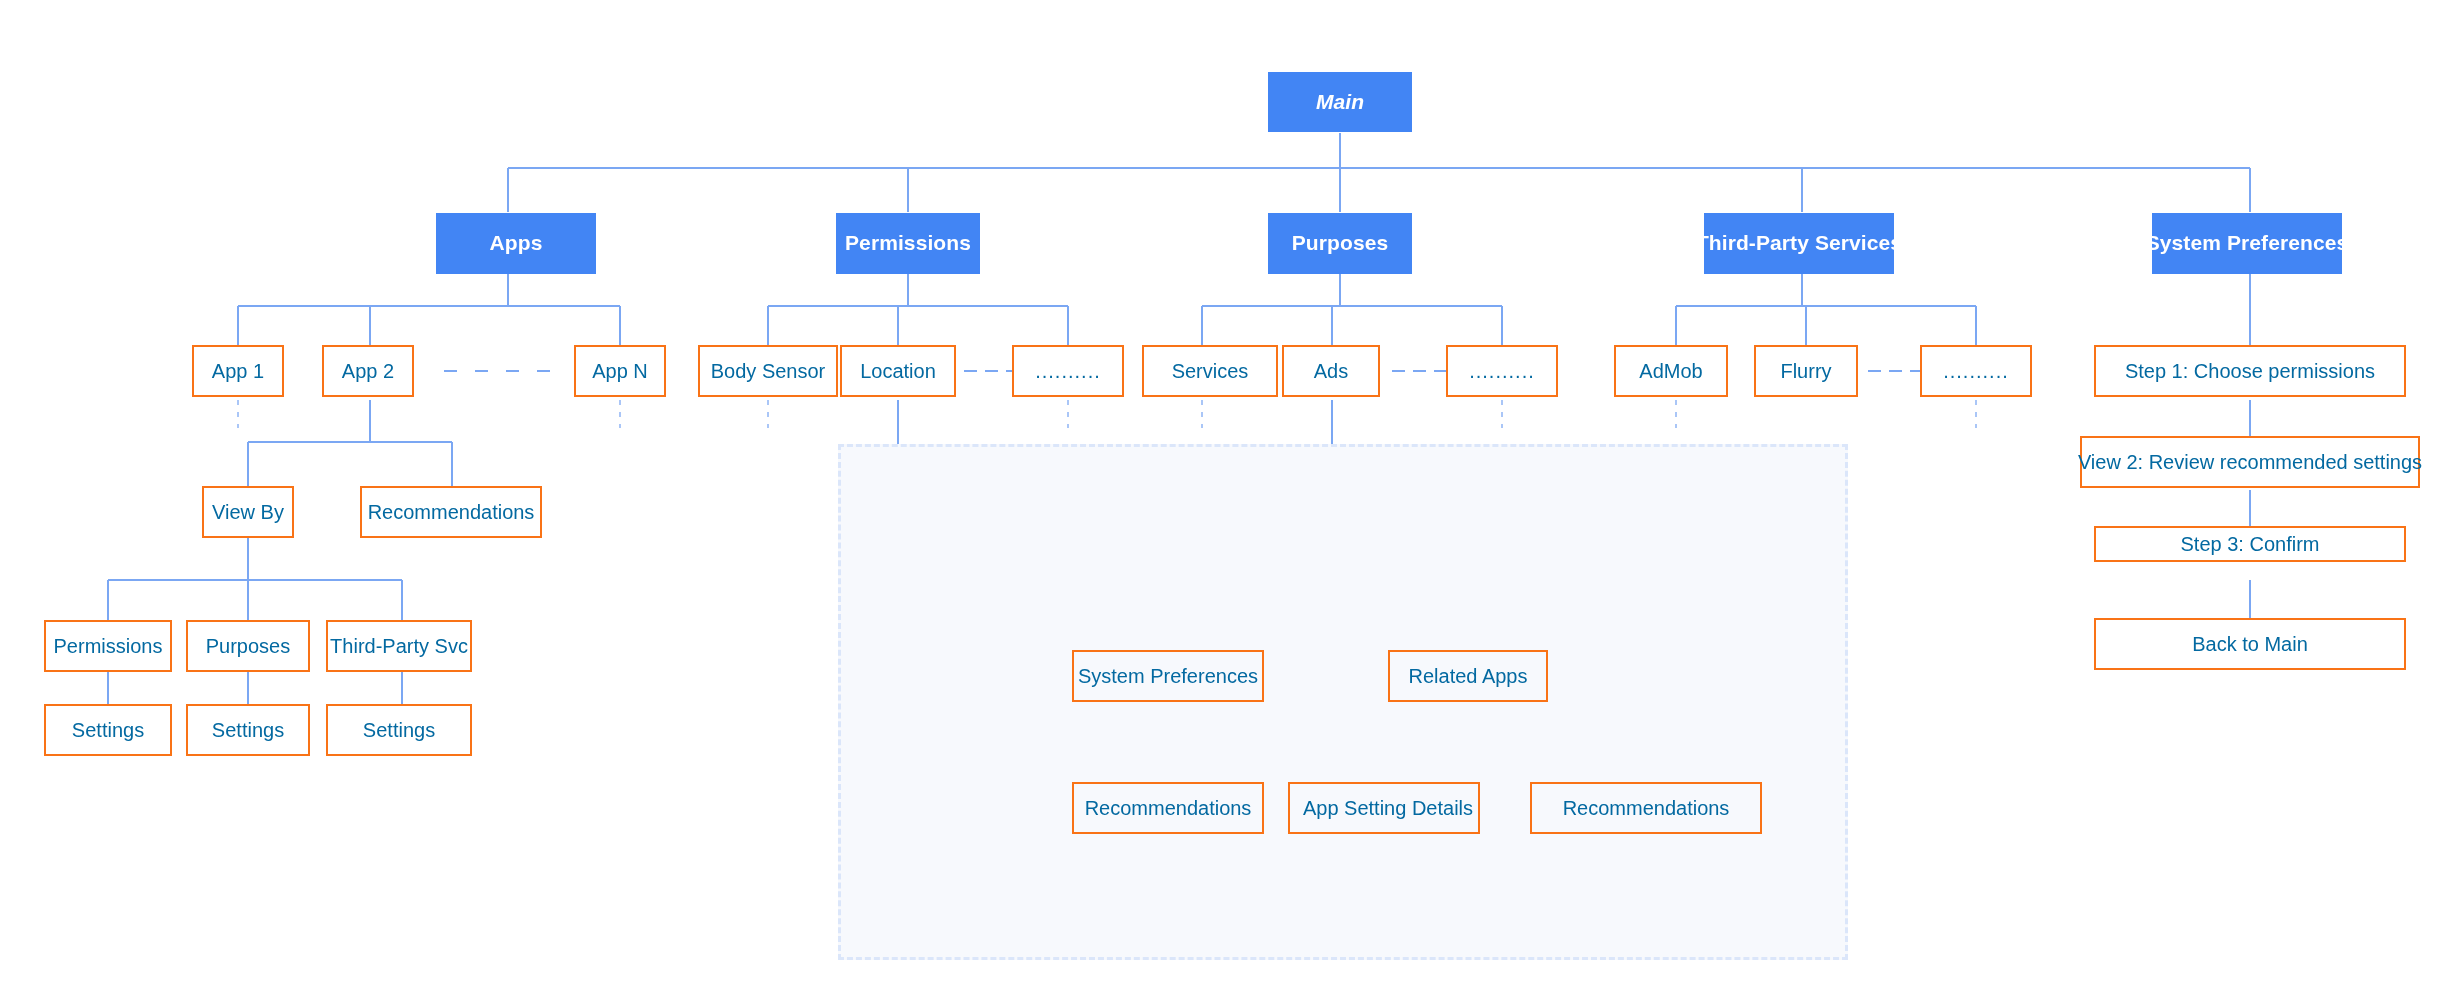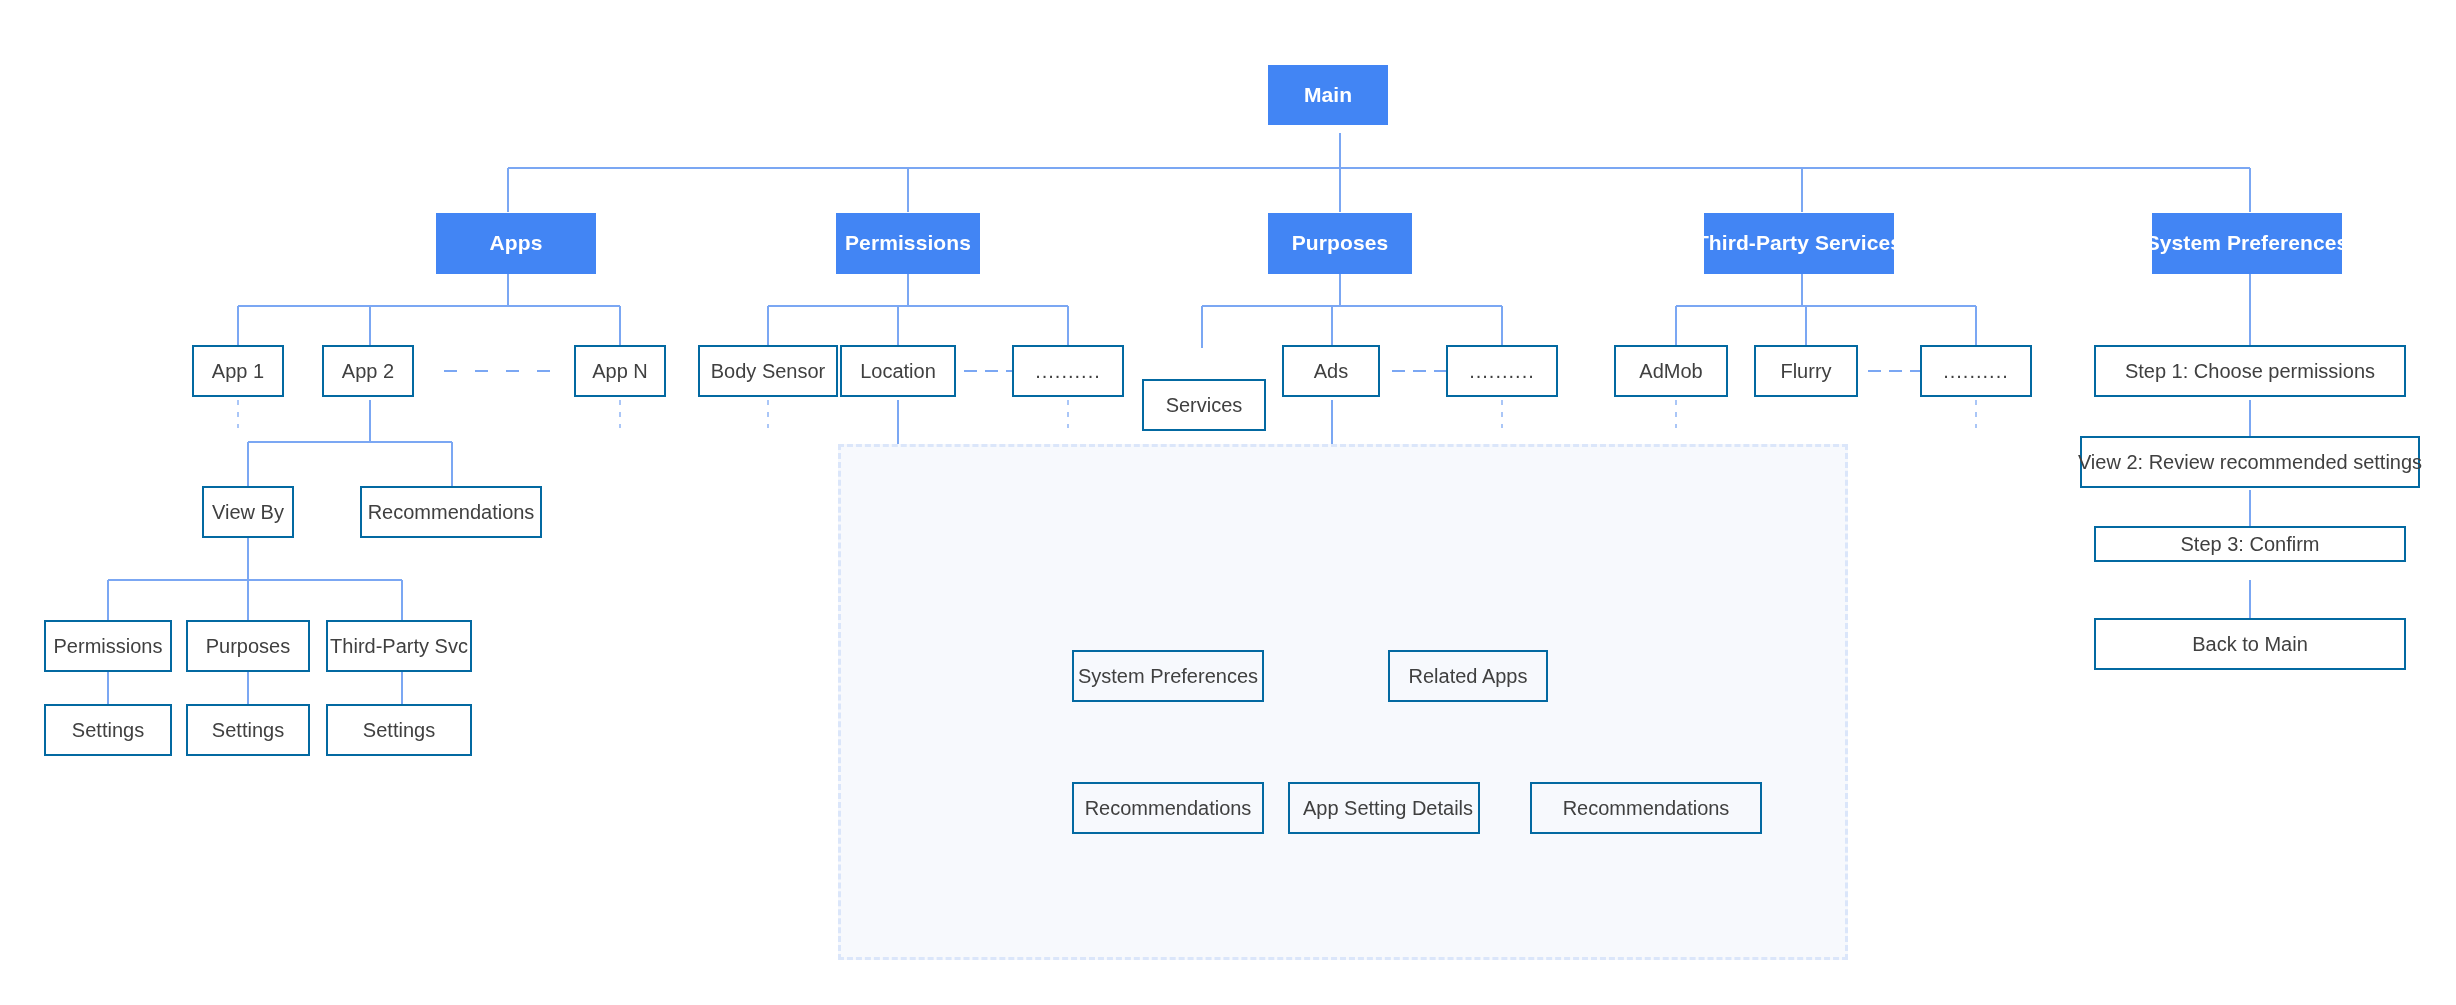--- a/index.html
+++ b/index.html
@@ -44,22 +44,22 @@
   .node.primary {
     background: #4285f4;
     border: 1px solid #4285f4;
     color: #ffffff;
     font-weight: bold;
     font-size: 21px;
     letter-spacing: .1px;
   }
   .node.outline {
     background: #ffffff;
-    border: 2px solid #0369a1;
-    color: #404040;
+    border: 2px solid #f97316;
+    color: #0369a1;
     font-weight: normal;
     font-size: 20px;
   }
   .node.outline.ghost {
     background: transparent;
   }
   .node.dots {
     letter-spacing: 1px;
   }
   .ellipsis {
@@ -161,21 +161,21 @@
       <path d="M1068 400 L1068 428"></path>
       <path d="M1202 400 L1202 428"></path>
       <path d="M1502 400 L1502 428"></path>
       <path d="M1676 400 L1676 428"></path>
       <path d="M1976 400 L1976 428"></path>
     </g>
   </svg>
 
   <div class="region" style="left:838px; top:444px; width:1010px; height:516px;"></div>
 
-  <div class="node primary" style="left:1268px; top:65px; width:120px; height:60px;">
+  <div class="node primary" style="left:1268px; top:72px; width:144px; height:60px;font-style:italic;">
     <span>Main</span>
   </div>
 
   <div class="node primary" style="left:436px; top:213px; width:160px; height:61px;">
     <span>Apps</span>
   </div>
   <div class="node primary" style="left:836px; top:213px; width:144px; height:61px;">
     <span>Permissions</span>
   </div>
   <div class="node primary" style="left:1268px; top:213px; width:144px; height:61px;">
@@ -213,21 +213,21 @@
   <div class="ellipsis" style="left:964px; top:364px; width:76px; height:14px;">
     <i></i>
       <i></i>
       <i></i>
       <i></i>
   </div>
   <div class="node outline dots" style="left:1012px; top:345px; width:112px; height:52px;">
     <span>..........</span>
   </div>
 
-  <div class="node outline" style="left:1142px; top:345px; width:124px; height:52px;margin-top:34px;">
+  <div class="node outline" style="left:1142px; top:345px; width:136px; height:52px;">
     <span>Services</span>
   </div>
   <div class="node outline" style="left:1282px; top:345px; width:98px; height:52px;">
     <span>Ads</span>
   </div>
   <div class="ellipsis" style="left:1392px; top:364px; width:76px; height:14px;">
     <i></i>
       <i></i>
       <i></i>
       <i></i>

